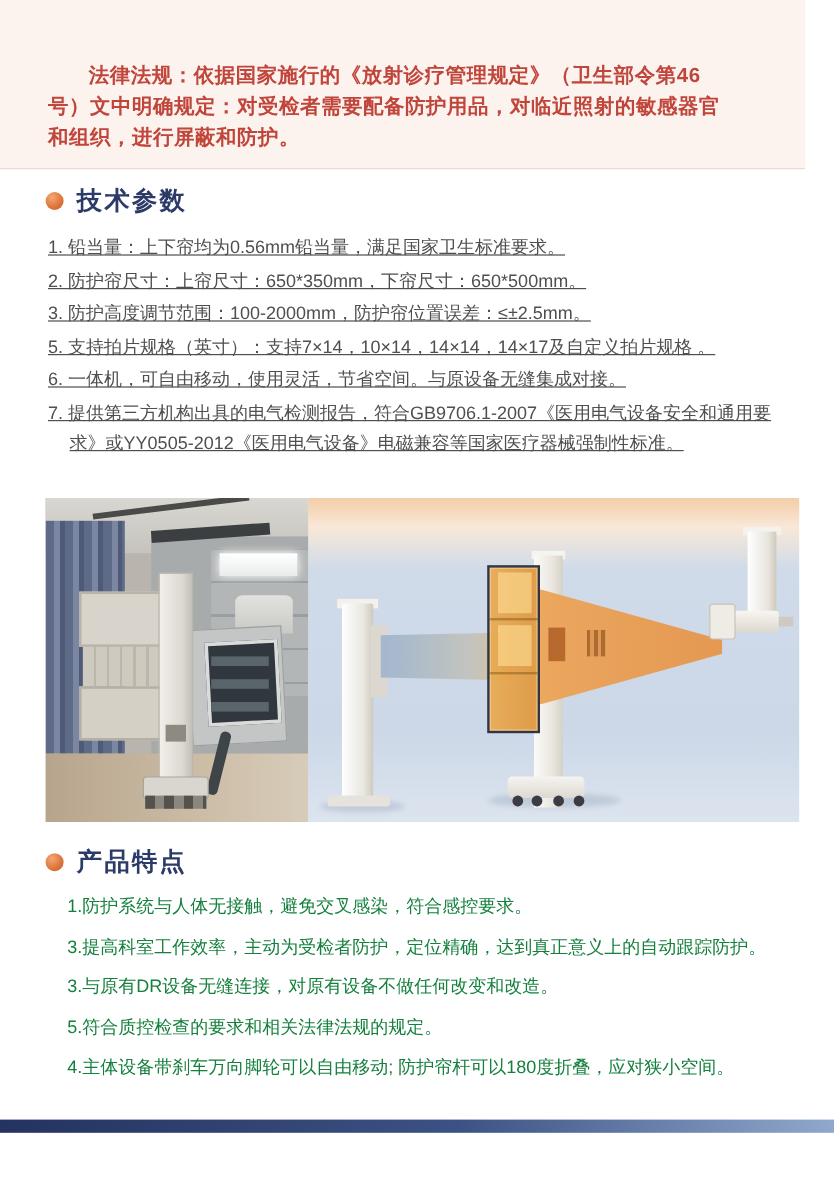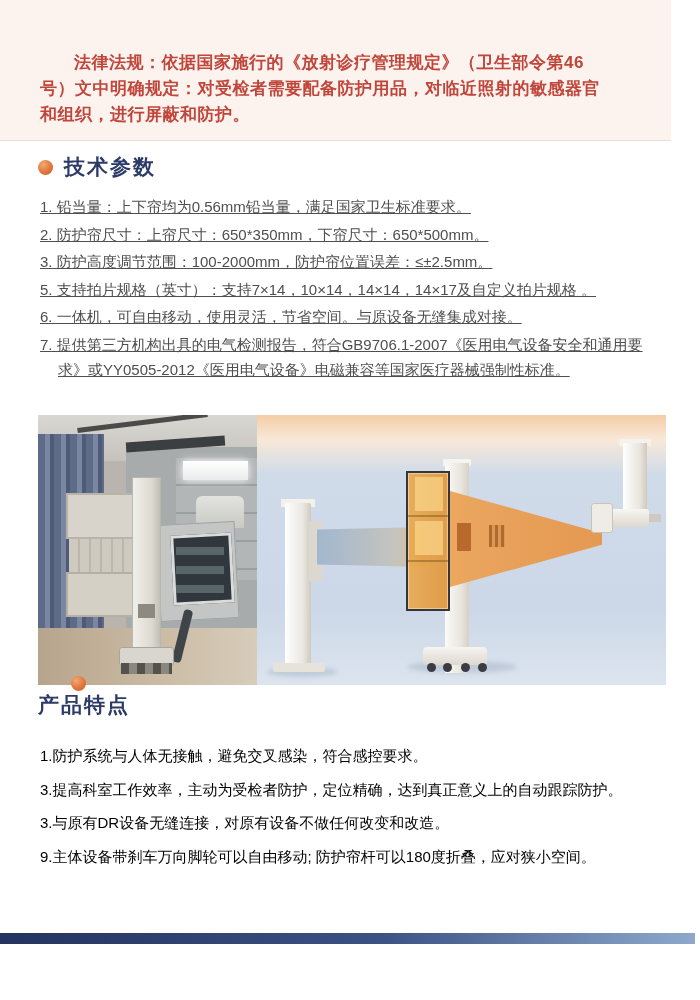--- a/index.html
+++ b/index.html
@@ -20,22 +20,22 @@
     background:radial-gradient(circle at 35% 30%, #f2a873, #e0763e 55%, #c85a22);
     margin-right:11px; flex:0 0 auto; }
   .section-title { color:#2c3a68; font-size:21px; font-weight:bold; letter-spacing:2px; }
 
   
   .tech-list { position:absolute; left:40px; top:194px; width:628px;
     color:#4f4f4f; font-size:15px; }
   .tech-item { line-height:25px; margin-bottom:2.5px; padding-left:18px; text-indent:-18px;text-decoration:underline; }
 
   
-  .feature-list { position:absolute; left:40px; top:746px; width:632px;
-    color:#000000; font-size:15px; }
+  .feature-list { position:absolute; left:56px; top:746px; width:632px;
+    color:#15803d; font-size:15px; }
   .feature-item { line-height:19px; margin-bottom:14.5px; }
 
   
   .images-row { position:absolute; left:38px; top:415px; width:628px; height:270px; }
   .photo { position:absolute; left:0; top:0; width:219px; height:270px; overflow:hidden; background:#b9b4ad; }
   .render { position:absolute; left:219px; top:0; width:409px; height:270px; overflow:hidden;
     background:linear-gradient(180deg,#f3cda6 0%,#f9e8d8 9%,#cfdbe9 22%,#ccd8e8 72%,#dce4ee 100%); }
 
   
   .ph-ceiling { position:absolute; left:0; top:0; width:100%; height:17%;
@@ -196,27 +196,28 @@
       <div class="rd-head"></div>
       <div class="rd-knob"></div>
       <div class="rd-base"></div>
       <div class="rd-wheel" style="left:170px;"></div>
       <div class="rd-wheel" style="left:186px;"></div>
       <div class="rd-wheel" style="left:204px;"></div>
       <div class="rd-wheel" style="left:221px;"></div>
     </div>
   </div>
 
-  <div class="section-header" style="top:676px;flex-direction:column;">
+  <div class="section-header" style="top:704px;">
     <span class="bullet"></span>
     <span class="section-title">产品特点</span>
   </div>
 
   <div class="feature-list">
     <div class="feature-item">1.防护系统与人体无接触，避免交叉感染，符合感控要求。</div>
     <div class="feature-item">3.提高科室工作效率，主动为受检者防护，定位精确，达到真正意义上的自动跟踪防护。</div>
     <div class="feature-item">3.与原有DR设备无缝连接，对原有设备不做任何改变和改造。</div>
-    <div class="feature-item">9.主体设备带刹车万向脚轮可以自由移动; 防护帘杆可以180度折叠，应对狭小空间。</div>
+    <div class="feature-item">5.符合质控检查的要求和相关法律法规的规定。</div>
+    <div class="feature-item">4.主体设备带刹车万向脚轮可以自由移动; 防护帘杆可以180度折叠，应对狭小空间。</div>
   </div>
 
   <div class="footer-bar"></div>
 
 </div>
 
 </body></html>

